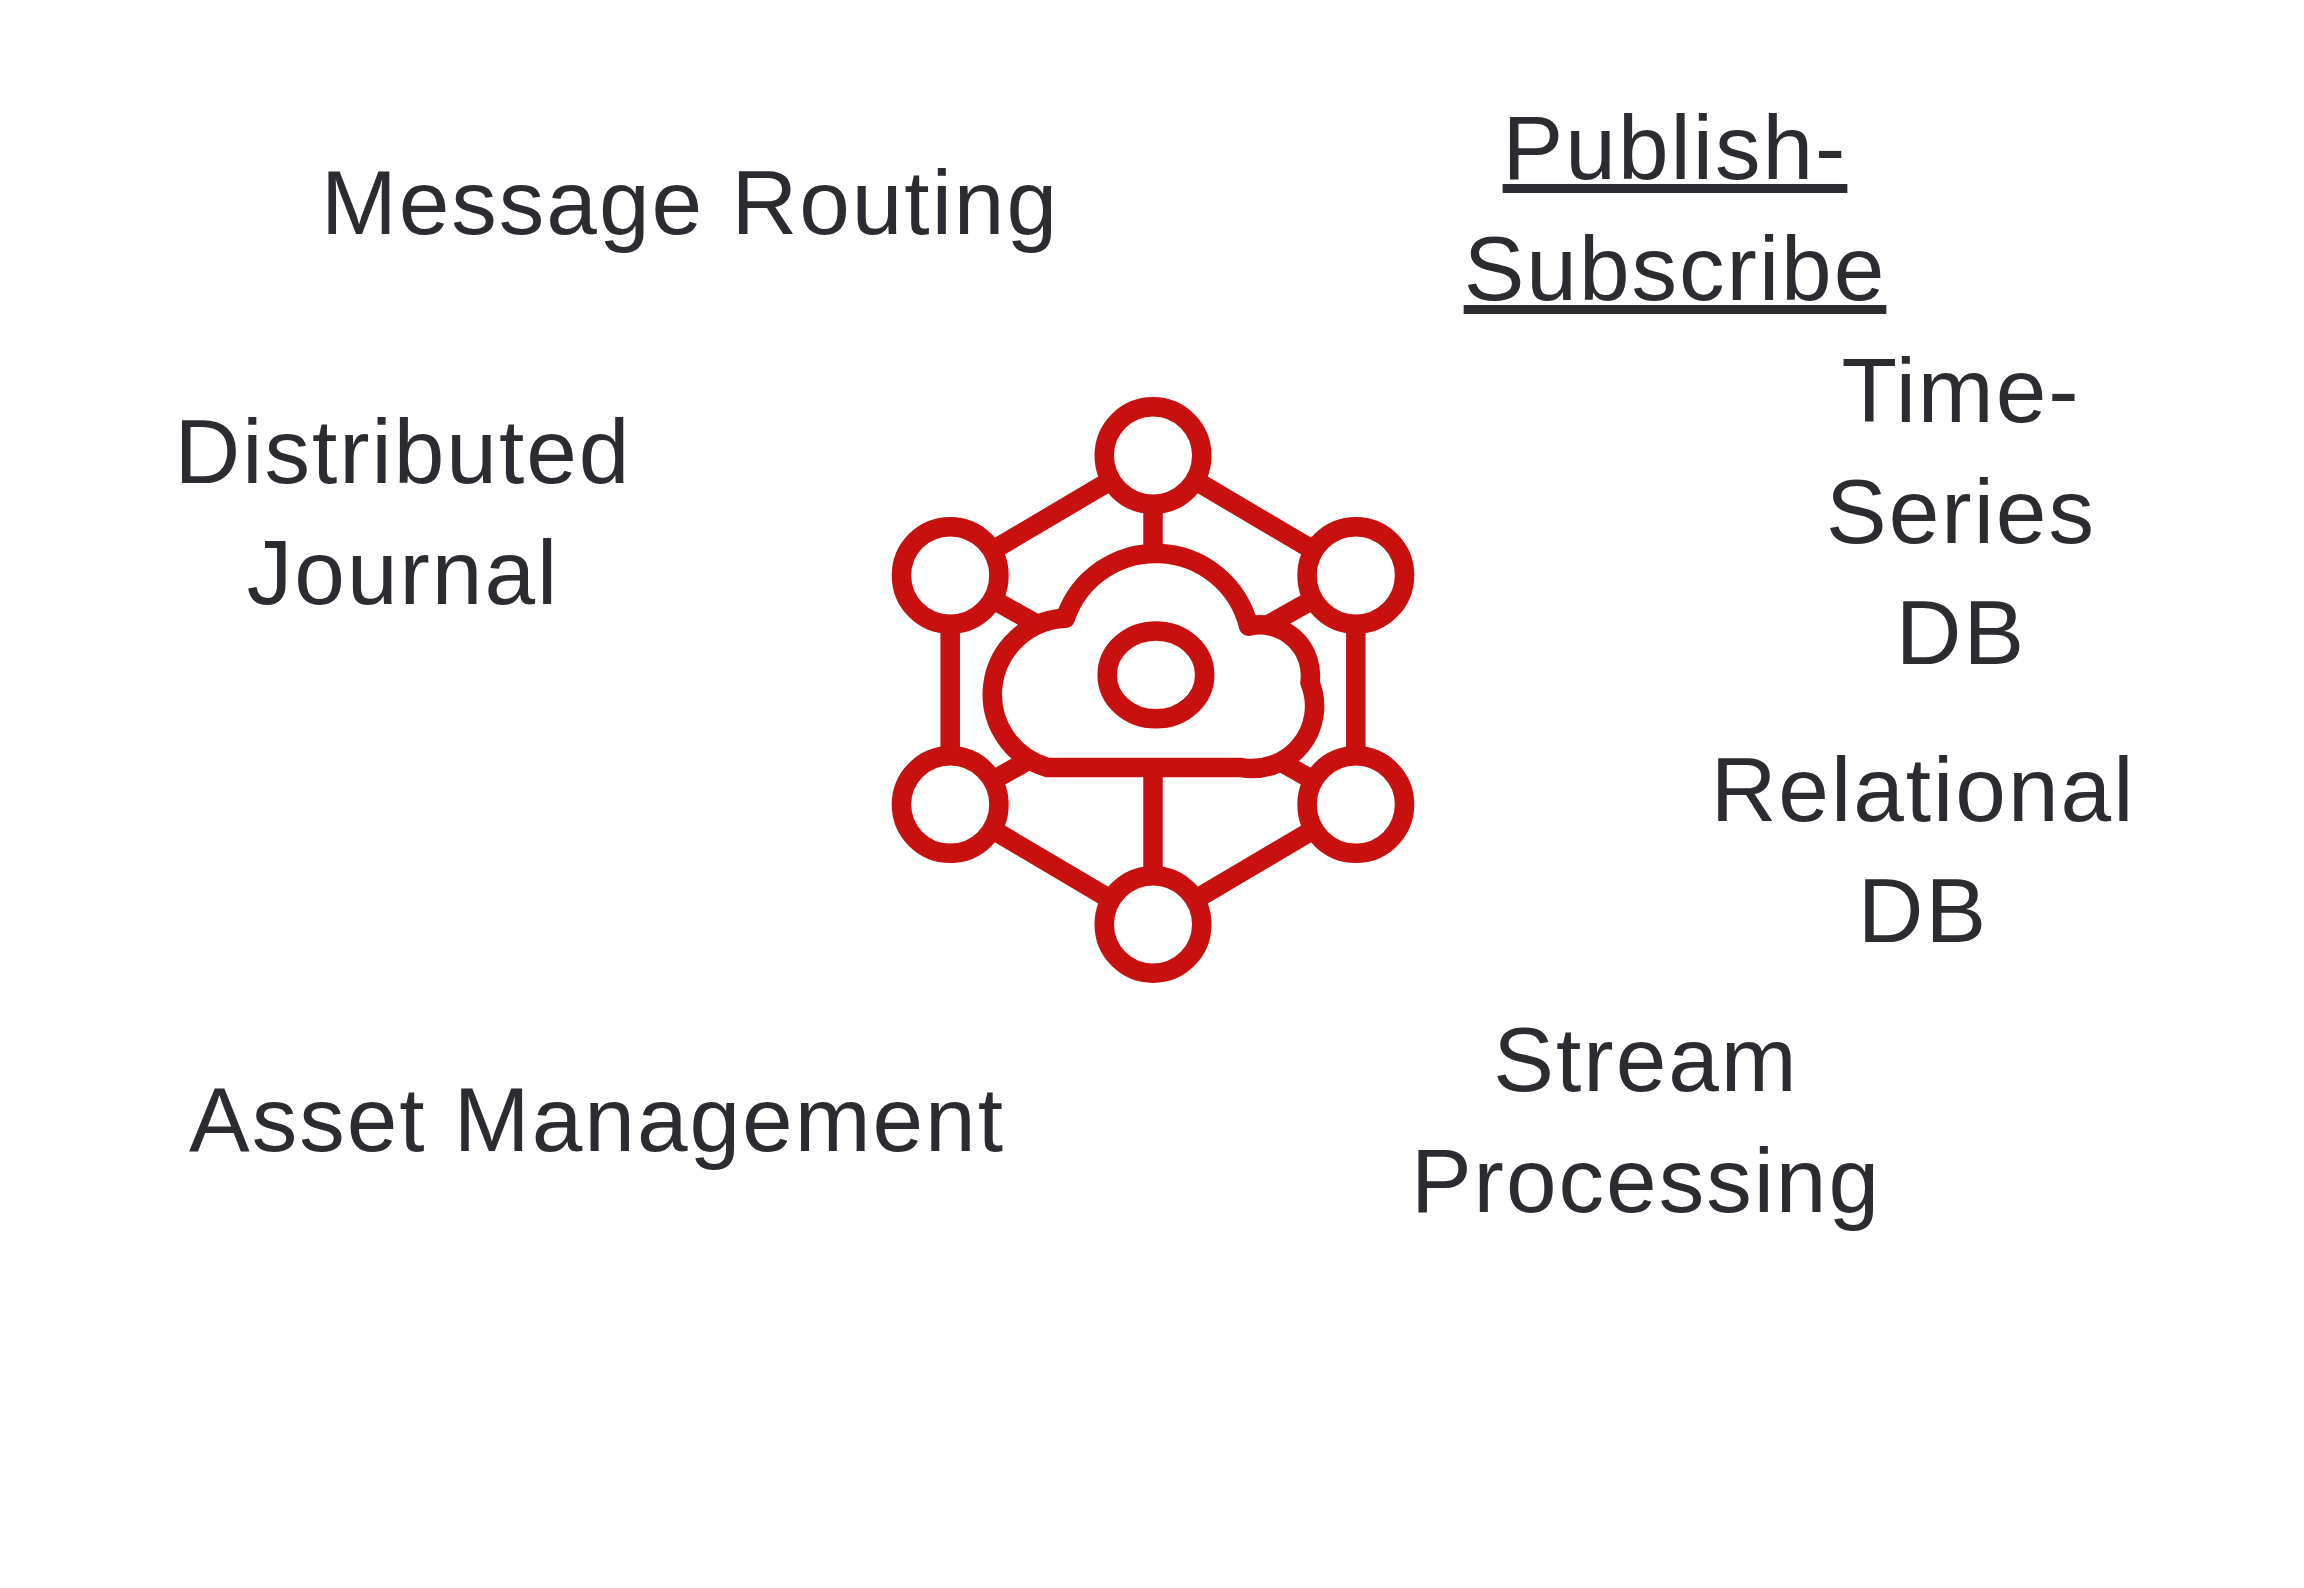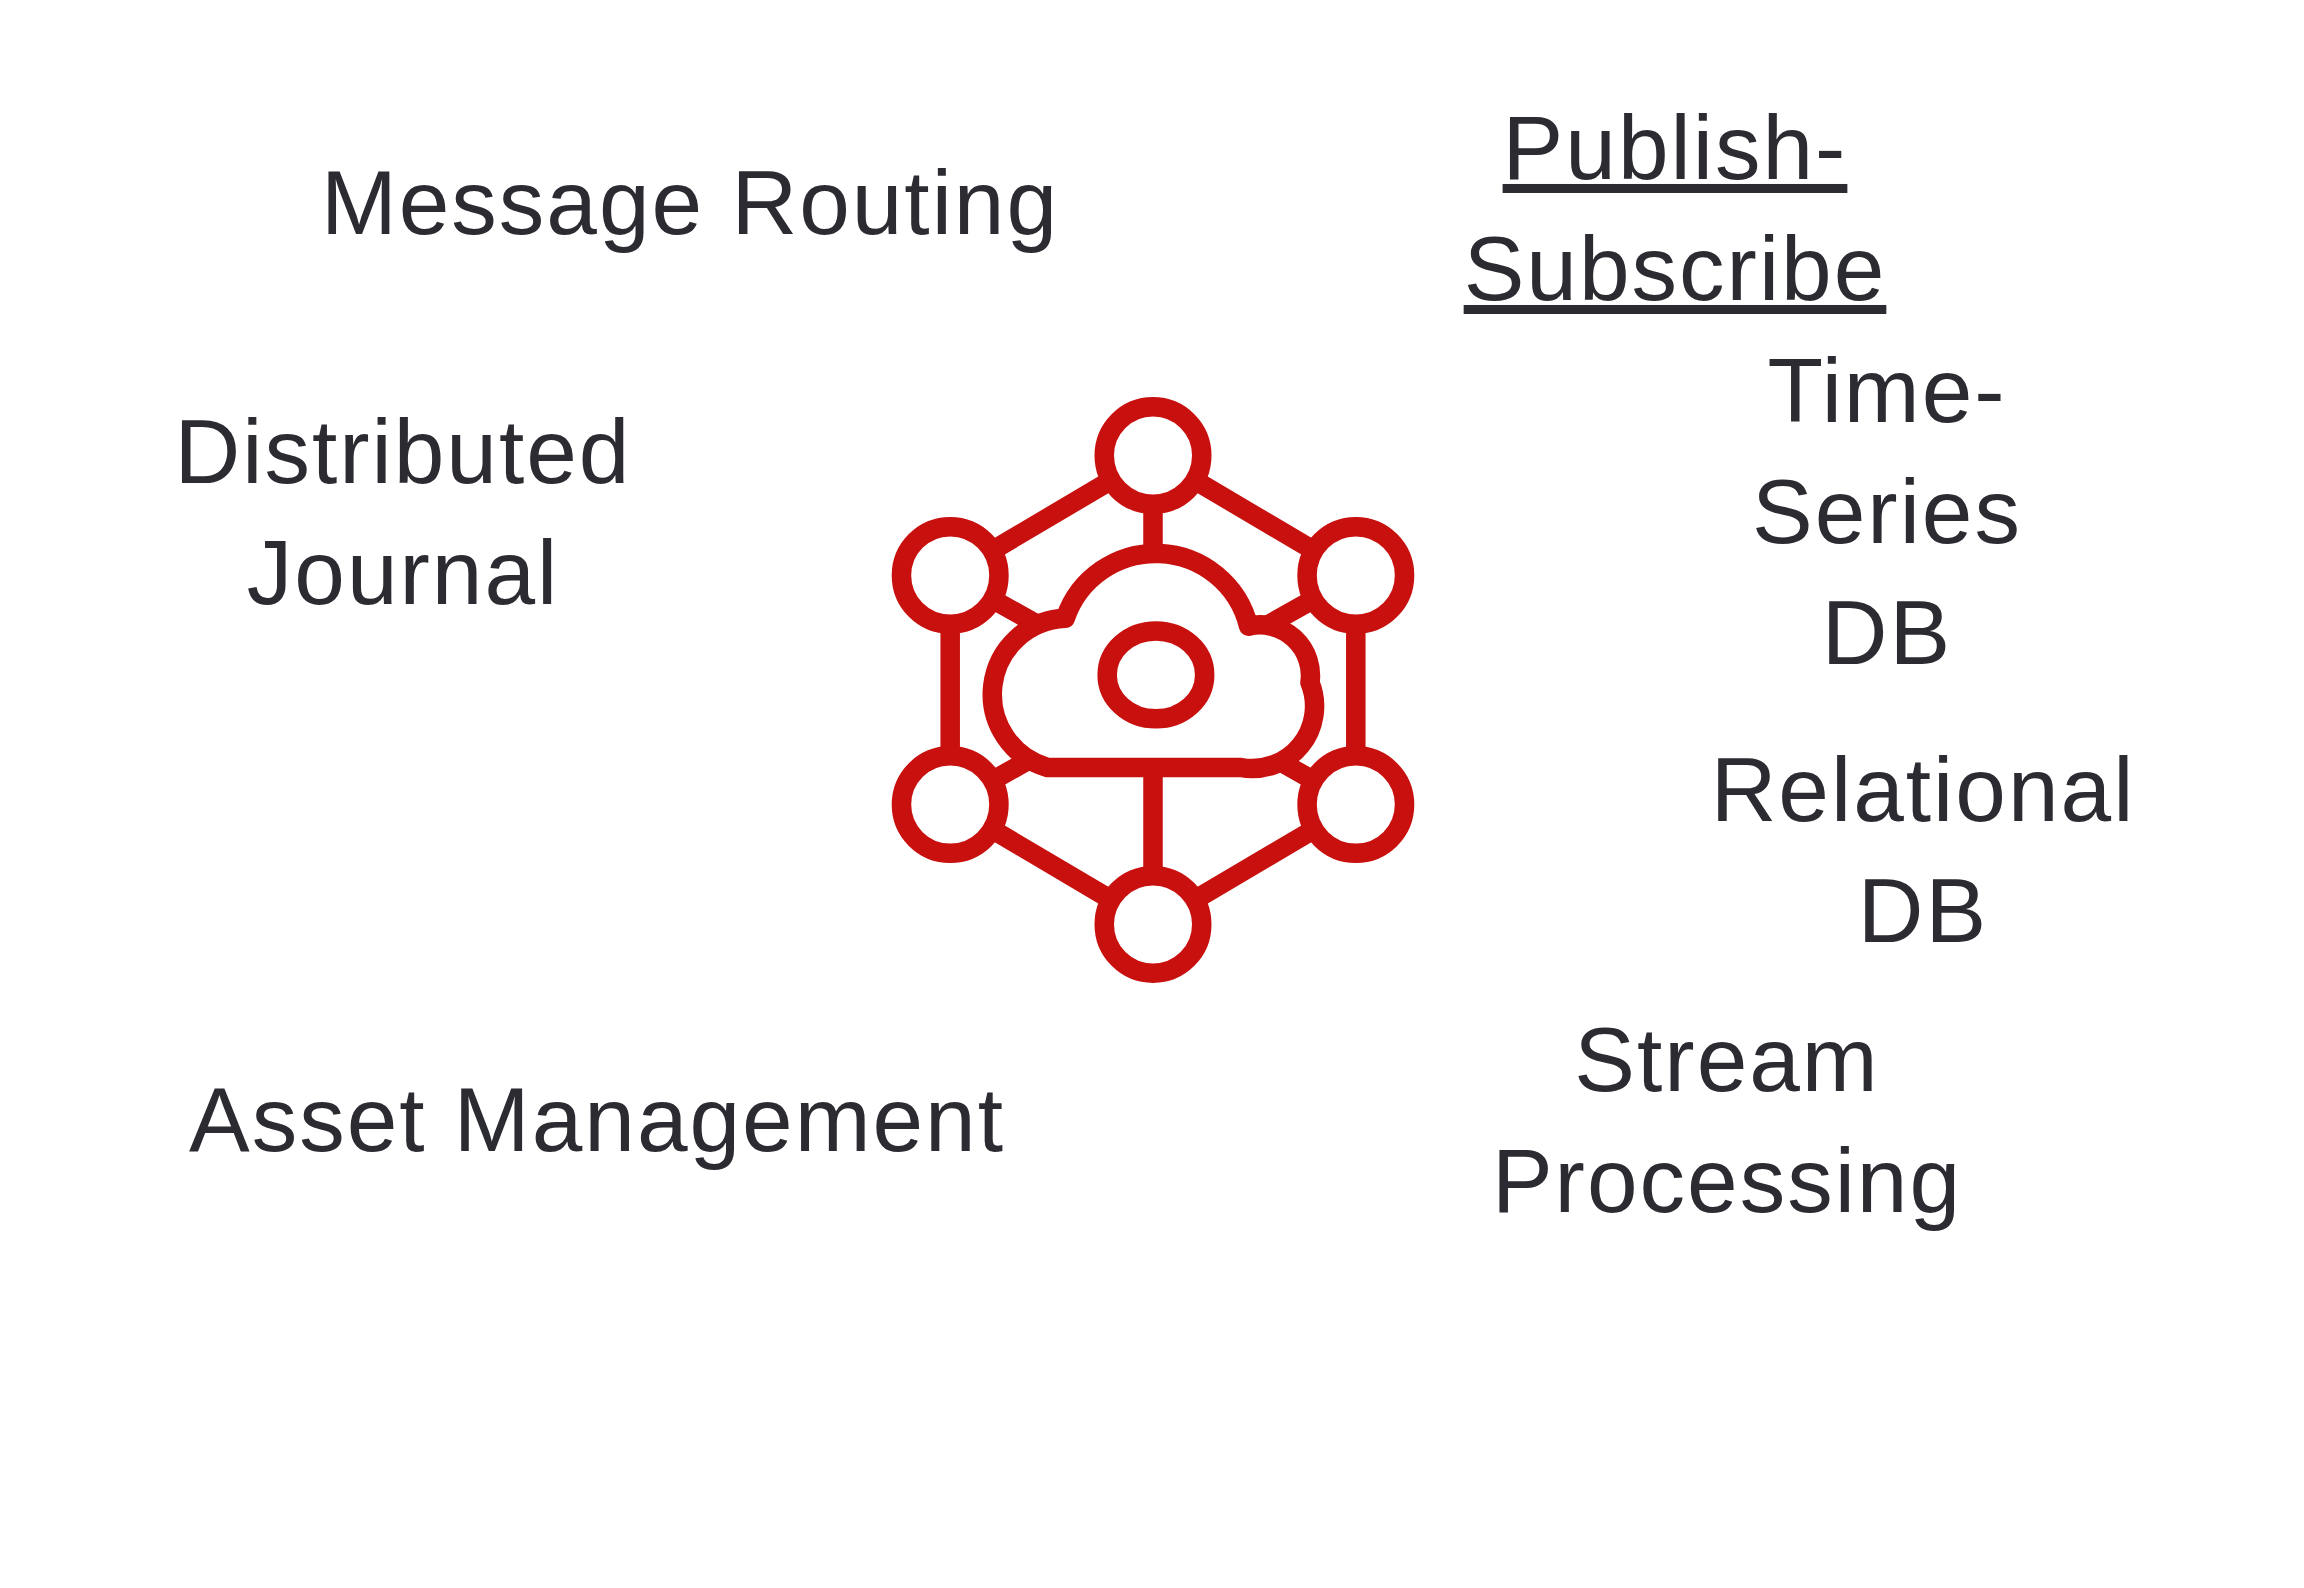--- a/index.html
+++ b/index.html
@@ -43,26 +43,26 @@
 </style>
 </head>
 <body>
 
 <div id="canvas">
 
   <div class="label" style="left:690px;  top:203px;">Message Routing</div>
   <div class="label" style="left:1675px; top:208px;text-decoration:underline;">Publish-Subscribe</div>
   <div class="label" style="left:403px;  top:512px;">Distributed
 Journal</div>
-  <div class="label" style="left:1887px; top:512px;">Time-Series
+  <div class="label" style="left:1961px; top:512px;">Time-Series
 DB</div>
   <div class="label" style="left:1923px; top:850px;">Relational
 DB</div>
   <div class="label" style="left:573px;  top:1120px;margin-left:24px;">Asset Management</div>
-  <div class="label" style="left:1727px; top:1120px;">Stream Processing</div>
+  <div class="label" style="left:1646px; top:1120px;">Stream Processing</div>
 
   <div class="center-icon">
     <svg viewBox="0 0 560 625" xmlns="http://www.w3.org/2000/svg">
       <g stroke="currentColor" stroke-width="20" fill="none" stroke-linejoin="round">
 
         <path d="M280 72 L72 195 L72 430 L280 553 L488 430 L488 195 Z"></path>
 
         <path d="M280 72 L280 312 M72 195 L280 312 M488 195 L280 312 M72 430 L280 312 M488 430 L280 312 M280 553 L280 312"></path>
 
         <path fill="#ffffff" d="M172 392 A78 78 0 0 1 190 239 A98 98 0 0 1 378 247 A52 52 0 0 1 441 305 A64 64 0 0 1 370 392 Z"></path>

